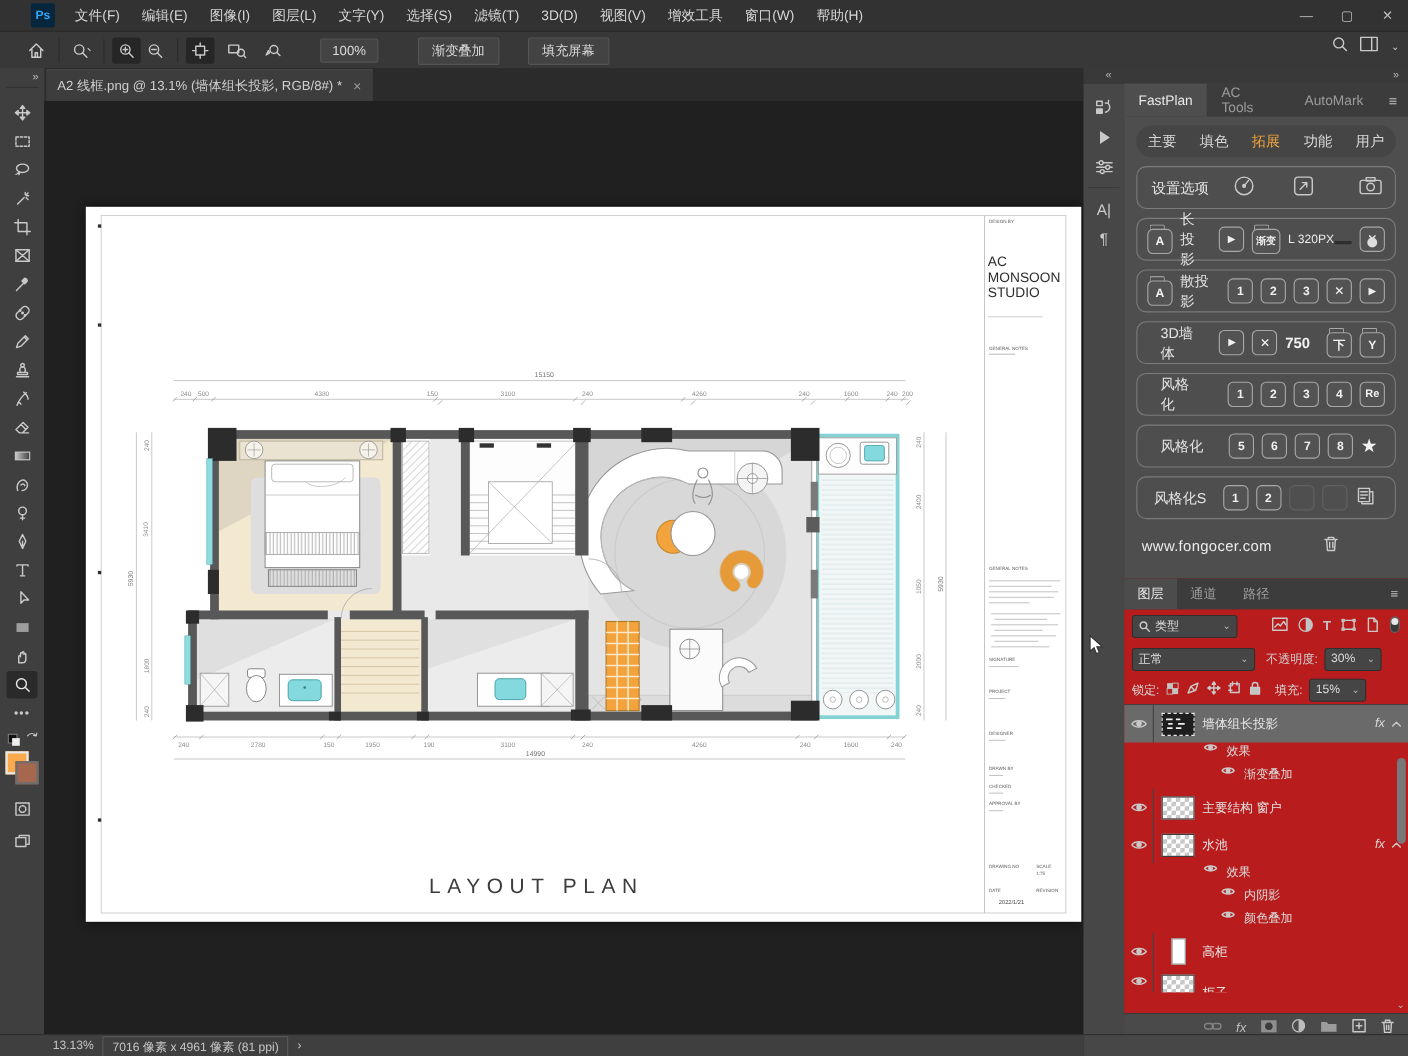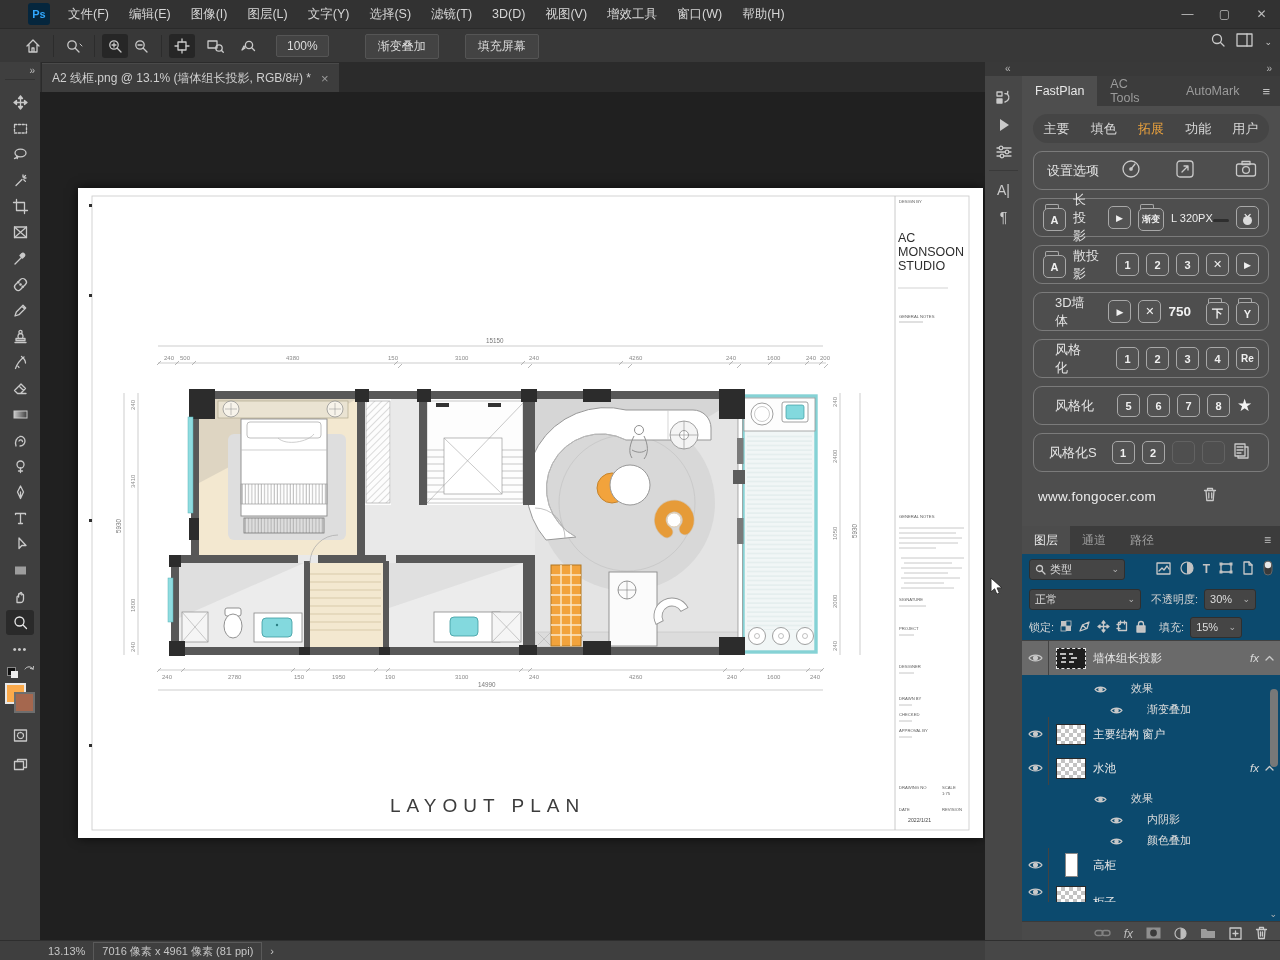--- a/index.html
+++ b/index.html
@@ -62,42 +62,42 @@
   .tabbed{position:relative;margin-top:4px;}
   .tabbed:before{content:"";position:absolute;left:1px;top:-5px;width:12px;height:4px;border:1px solid #a8a8a8;
     border-bottom:none;border-radius:2px 2px 0 0;}
   .slider{display:flex;flex-direction:row;align-items:center;width:58px;}
   .slider .lab{font-size:11px;color:#ececec;white-space:nowrap;}
   .slider .track{width:52px;height:3px;background:#2e2e2e;border-radius:2px;margin-top:5px;position:relative;}
   .slider .knob{position:absolute;left:30px;top:-3px;width:9px;height:9px;border-radius:50%;background:#dcdcdc;}
   #fp-footer{margin-top:14px;display:flex;align-items:center;font-size:13.5px;color:#ececec;padding:0 16px;}
   #fp-footer span{flex:1;text-align:center;letter-spacing:.3px;}
   
-  #layers{left:1022px;top:526px;width:258px;height:408px;background:#0c4a6e;color:#d9d9d9;font-size:11.5px;}
+  #layers{left:1022px;top:526px;width:258px;height:408px;background:#b91c1c;color:#d9d9d9;font-size:11.5px;}
   #ly-tabs{height:28px;background:#3c3c3c;display:flex;font-size:12px;}
   .ly-tab{padding:0 12px;display:flex;align-items:center;color:#9e9e9e;}
   .ly-tab.active{background:#4c4c4c;color:#e8e8e8;}
   #ly-menu{margin-left:auto;color:#c2c2c2;padding:0 9px;display:flex;align-items:center;}
   .ly-row{display:flex;align-items:center;padding:0 7px;gap:6px;height:30px;}
   .field{background:#454545;border:1px solid #2f2f2f;border-radius:3px;height:21px;display:flex;align-items:center;
     padding:0 5px;gap:4px;color:#ddd;font-size:11px;box-sizing:border-box;}
   .field .v{margin-left:auto;color:#b5b5b5;font-size:9px;}
   .ficons{display:flex;align-items:center;gap:9px;margin-left:auto;color:#c3c3c3;}
   #ly-list{position:relative;height:280px;overflow:hidden;border-top:1px solid #414141;}
   .lrow{display:flex;align-items:center;height:34px;gap:7px;padding-right:6px;}
   .lrow.selected{background:#6a6a6a;}
   .eyecell{width:26px;align-self:stretch;display:flex;align-items:center;justify-content:center;border-right:1px solid #434343;}
   .thumb{width:30px;height:21px;border:1px solid #2a2a2a;box-sizing:border-box;}
   .checker{background:linear-gradient(45deg,#c3c3c3 25%,transparent 25%,transparent 75%,#c3c3c3 75%),
     linear-gradient(45deg,#c3c3c3 25%,transparent 25%,transparent 75%,#c3c3c3 75%);
     background-color:#fff;background-size:8px 8px;background-position:0 0,4px 4px;}
   .lname{color:#e6e6e6;white-space:nowrap;overflow:hidden;}
   .fxg{margin-left:auto;display:flex;align-items:center;gap:6px;color:#d9d9d9;}
   .fx{font-style:italic;font-size:11.5px;}
-  .sub{height:21px;display:flex;align-items:flex-end;gap:24px;color:#dadada;font-size:11px;}
+  .sub{height:21px;display:flex;align-items:flex-start;gap:8px;color:#dadada;font-size:11px;}
   #ly-scroll{position:absolute;right:2px;top:48px;width:8px;height:78px;background:#787878;border-radius:4px;}
   #ly-bottom{height:24px;border-top:1px solid #3a3a3a;background:#4a4a4a;display:flex;align-items:center;
     justify-content:flex-end;gap:13px;padding:0 12px;color:#bdbdbd;}
   
   #statusbar{left:0;top:940px;width:985px;height:20px;background:#3f3f3f;display:flex;align-items:center;
     color:#c6c6c6;font-size:11px;gap:8px;border-top:1px solid #2e2e2e;}
   #statusbar .zoomv{margin-left:48px;}
   #statusbar .docinfo{border:1px solid #5a5a5a;padding:1px 8px;}
   #rb-bottom{left:985px;top:940px;width:295px;height:20px;background:#474747;border-top:1px solid #2e2e2e;}
   
@@ -172,21 +172,21 @@
           <circle cx="12" cy="10" r="3.2"></circle>
           <path d="M14.3 12.3l2 2"></path>
         </svg>
       </div>
     <div class="ob-ic" style="margin-left:8px">
       <svg class="i" width="18" height="16">
           <circle cx="8" cy="7" r="3.6"></circle>
           <path d="M10.5 9.5l3 3M1 12l3-2-1-2z"></path>
         </svg>
       </div>
-    <div class="ob-field" style="margin-left:13px">100%</div>
+    <div class="ob-field" style="margin-left:28px">100%</div>
     <button class="ob-btn" style="margin-left:30px">渐变叠加</button>
     <button class="ob-btn" style="margin-left:20px">填充屏幕</button>
   </div>
   <div id="ob-right" class="abs">
     <span><svg class="i" width="16" height="16">
           <circle cx="7" cy="7" r="4.5"></circle>
           <path d="M10.5 10.5l3.5 3.5"></path>
         </svg></span>
     <span><svg class="i" width="18" height="16">
           <rect x="1" y="2" width="15" height="12"></rect>

